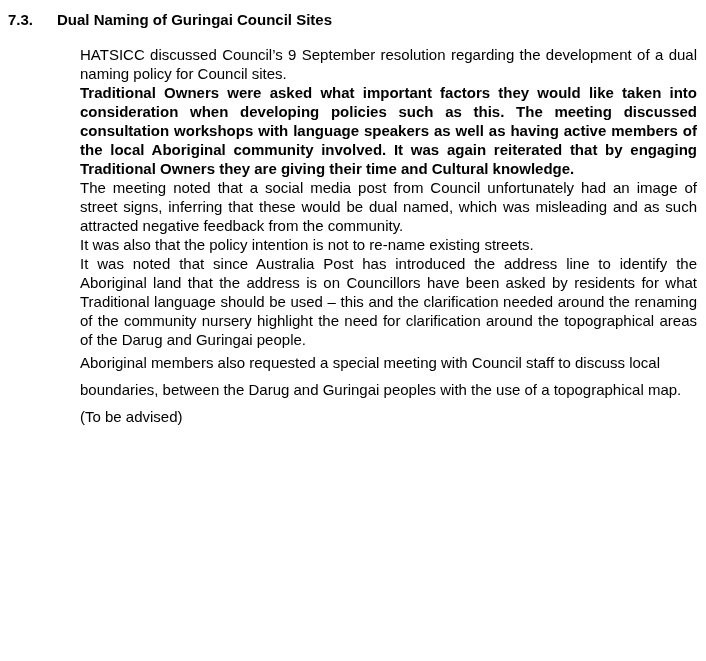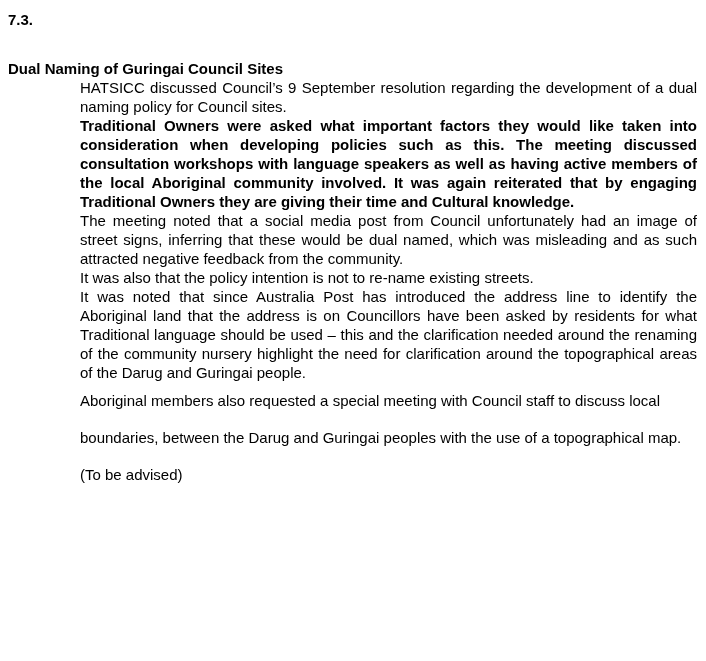--- a/index.html
+++ b/index.html
@@ -15,43 +15,42 @@
     color: #000000;
     font-family: "Liberation Sans", "DejaVu Sans", sans-serif;
     font-size: 15px;
     line-height: 19px;
     padding: 8px 9px 0 8px;
     overflow: hidden;
   }
   .section-heading {
     display: flex;
     font-weight: bold;
-    margin: 2px 0 0 0;
-    flex-direction: column;
+    margin: 2px 0 16px 0;
   }
   .section-heading .num {
     width: 49px;
     flex: 0 0 49px;
   }
   .body-text {
     margin-left: 72px;
   }
   p.para {
     margin: 0;
     text-align: justify;
   }
   p.para.left {
     text-align: left;
   }
   .gap-m  { margin-top: 26px; }
   .gap-l  { margin-top: 33px; font-weight: bold; }
   .gap-s  { margin-top: 18px; }
   .gap-xl { margin-top: 41px; }
   p.para.loose {
-    line-height: 37px;
+    line-height: 27px;
   }
   .lead-bold { font-weight: bold; }
 </style>
 </head>
 <body>
 
 <div class="page">
 
   <div class="section-heading">
     <span class="num">7.3.</span>

